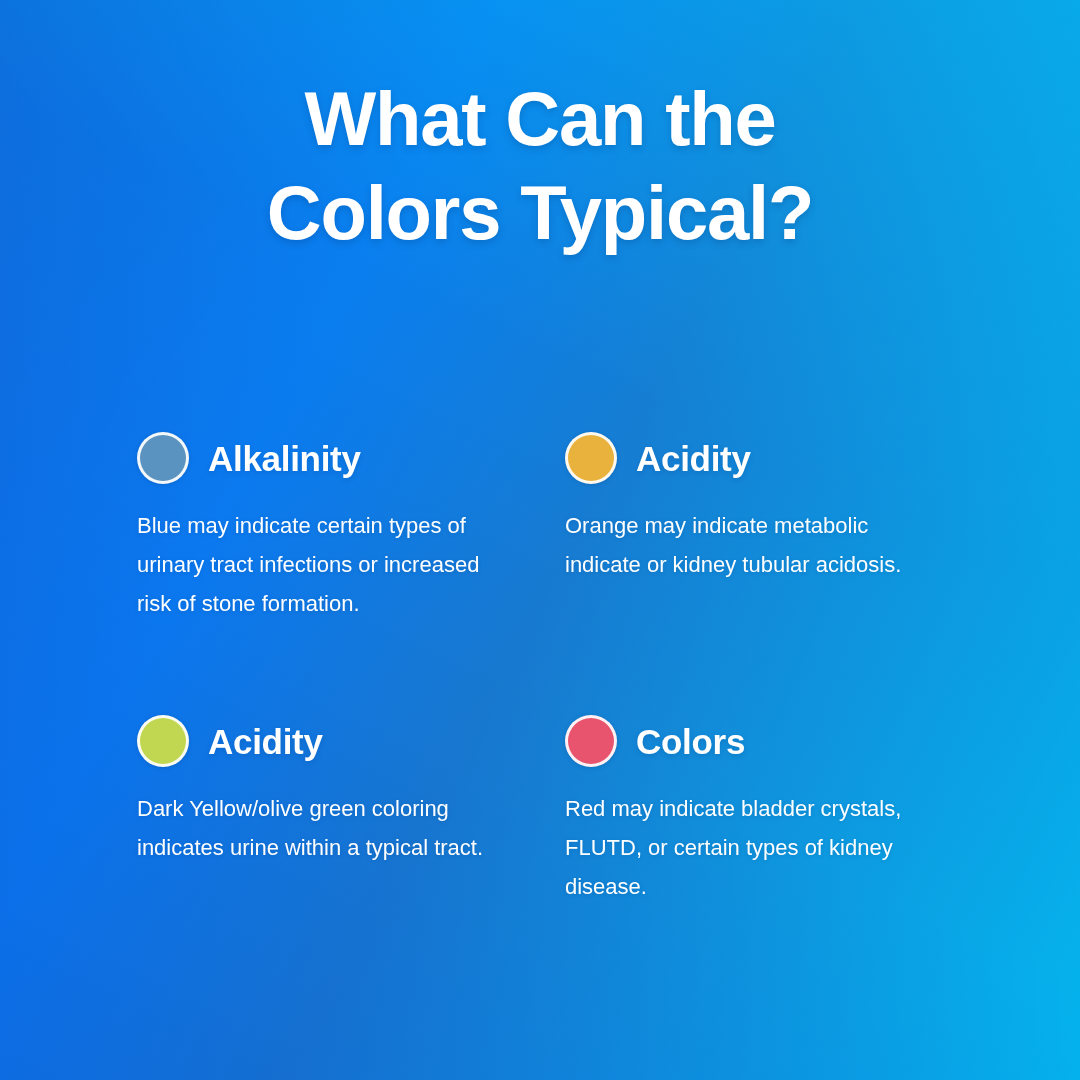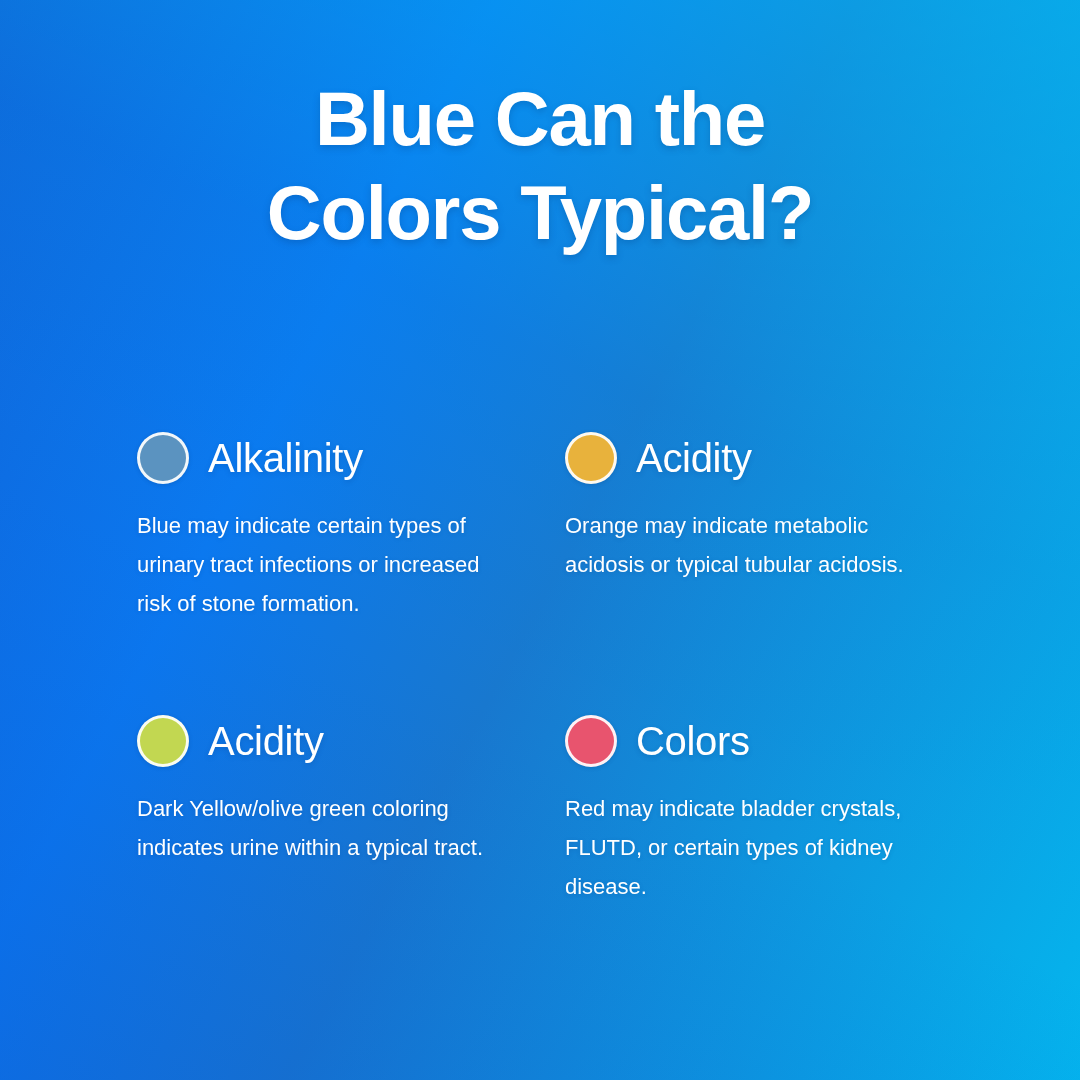--- a/index.html
+++ b/index.html
@@ -96,22 +96,22 @@
     height: 52px;
     border-radius: 50%;
     flex: 0 0 52px;
     border: 3px solid rgba(255, 255, 255, 0.92);
     box-sizing: border-box;
     box-shadow: 0 1px 4px rgba(0, 50, 110, 0.20);
   }
 
   .cell-title {
     color: #ffffff;
-    font-size: 40px;
-    font-weight: 400;
+    font-size: 35px;
+    font-weight: 700;
     letter-spacing: -0.3px;
     line-height: 1;
     text-shadow: 0 2px 5px rgba(0, 60, 130, 0.22);
     text-align: center;
   }
 
   .cell-body {
     color: #ffffff;
     font-size: 22px;
     font-weight: 400;
@@ -121,40 +121,40 @@
     text-shadow: 0 1px 4px rgba(0, 60, 130, 0.20);
   }
 </style>
 </head>
 <body>
 
 <div id="infographic" style="background: linear-gradient(118deg, rgb(15, 99, 216) 0%, rgb(11, 120, 239) 30%, rgb(24, 120, 207) 52%, rgb(4, 182, 238) 100%);">
   <div class="layer">
 
     <div class="title-block">
-      <span class="title-line">Blue Can the</span>
+      <span class="title-line">What Can the</span>
       <span class="title-line">Colors Typical?</span>
     </div>
 
     <div class="grid">
 
       <div class="cell">
         <div class="cell-head">
           <span class="swatch" style="background-color: rgb(91, 147, 192);"></span>
           <span class="cell-title">Alkalinity</span>
         </div>
         <p class="cell-body">Blue may indicate certain types of urinary tract infections or increased risk of stone formation.</p>
       </div>
 
       <div class="cell">
         <div class="cell-head">
           <span class="swatch" style="background-color: rgb(232, 178, 60);"></span>
           <span class="cell-title">Acidity</span>
         </div>
-        <p class="cell-body">Orange may indicate metabolic acidosis or typical tubular acidosis.</p>
+        <p class="cell-body">Orange may indicate metabolic indicate or kidney tubular acidosis.</p>
       </div>
 
       <div class="cell">
         <div class="cell-head">
           <span class="swatch" style="background-color: rgb(194, 215, 81);"></span>
           <span class="cell-title">Acidity</span>
         </div>
         <p class="cell-body">Dark Yellow/olive green coloring indicates urine within a typical tract.</p>
       </div>
 

